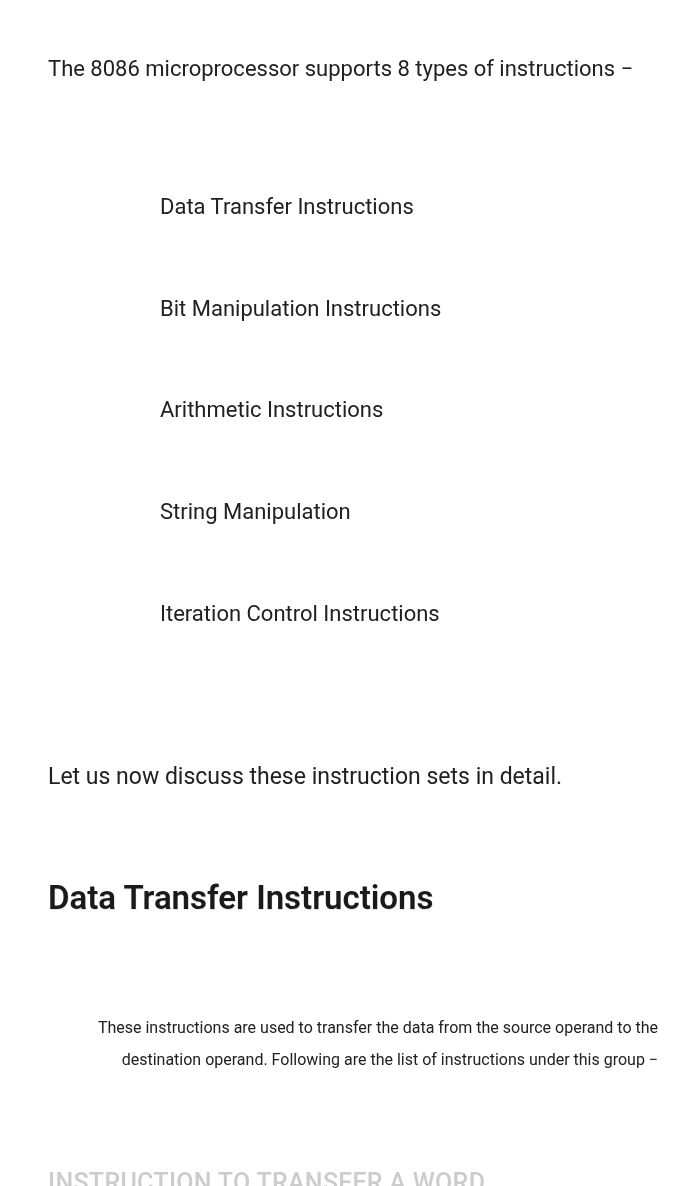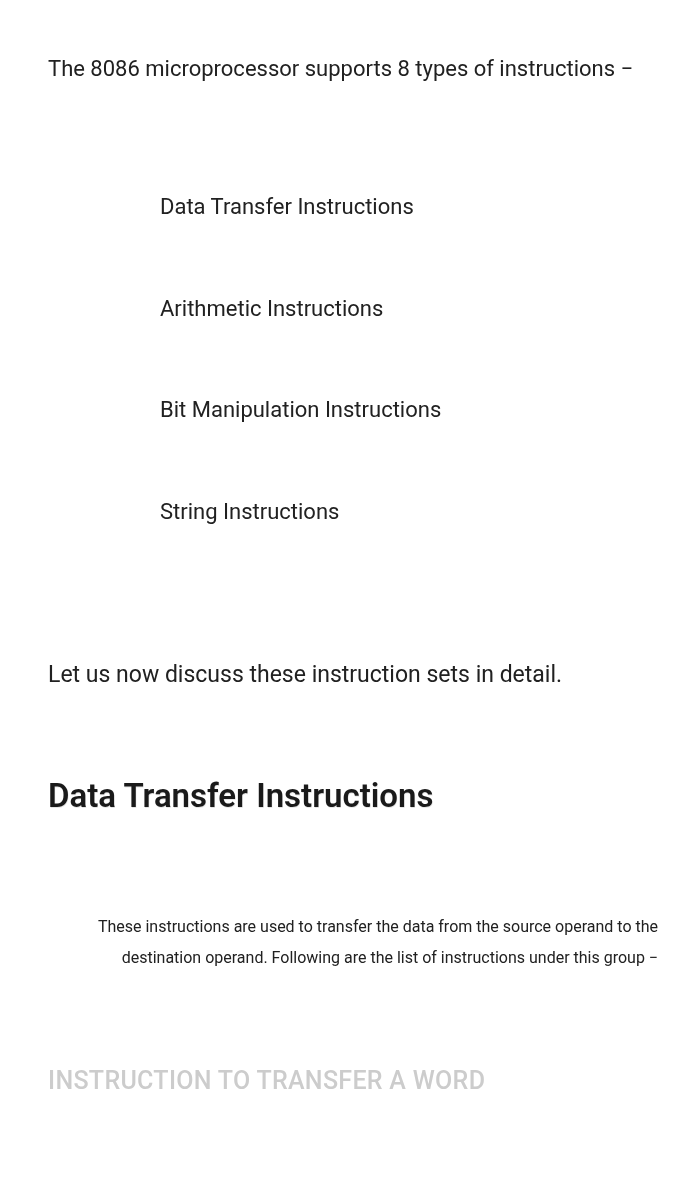--- a/index.html
+++ b/index.html
@@ -58,23 +58,24 @@
       letter-spacing: 0.3px;
     }
   </style>
 </head>
 <body>
 
 <p class="intro-text">The 8086 microprocessor supports 8 types of instructions −</p>
 
 <ul class="instruction-list">
   <li>Data Transfer Instructions</li>
+  <li>Bit Manipulation Instructions</li>
   <li>Arithmetic Instructions</li>
-  <li>Bit Manipulation Instructions</li>
-  <li>String Instructions</li>
+  <li>String Manipulation</li>
+  <li>Iteration Control Instructions</li>
 </ul>
 
 <p class="discuss-text">Let us now discuss these instruction sets in detail.</p>
 
 <h2 class="section-heading">Data Transfer Instructions</h2>
 
 <p class="section-desc">These instructions are used to transfer the data from the source operand to the destination operand. Following are the list of instructions under this group −</p>
 
 <h3 class="subsection-heading">INSTRUCTION TO TRANSFER A WORD</h3>
 

